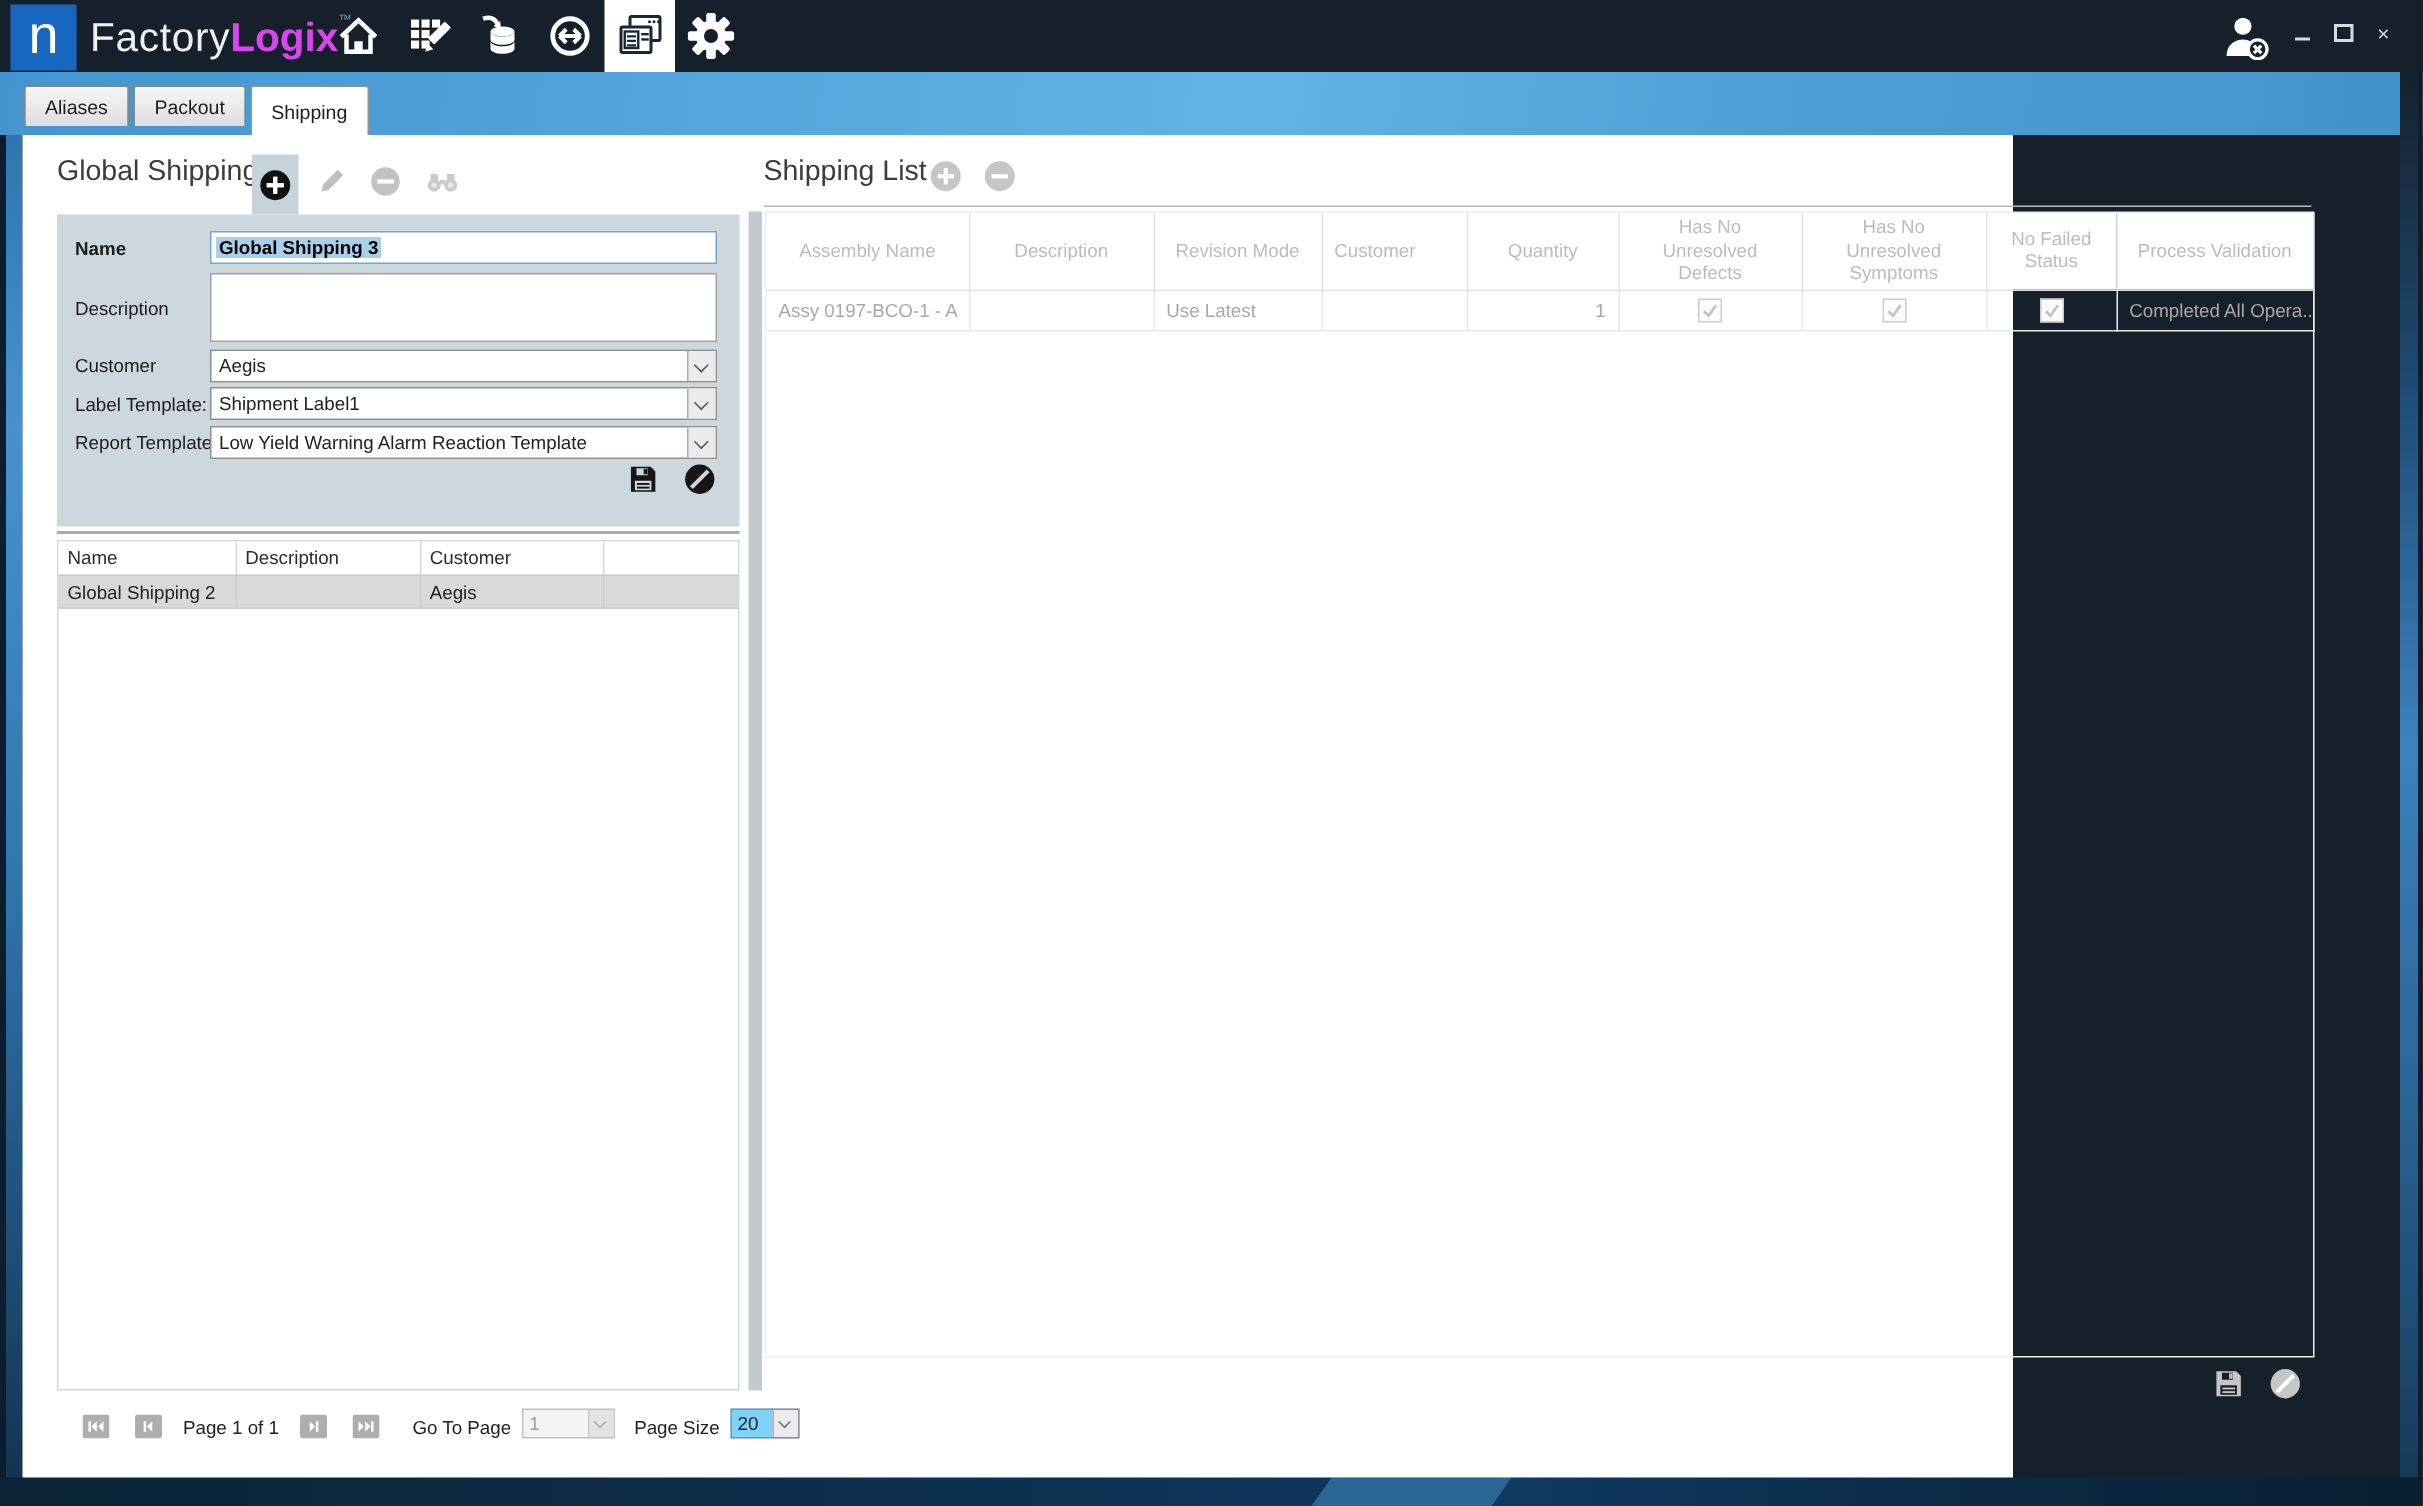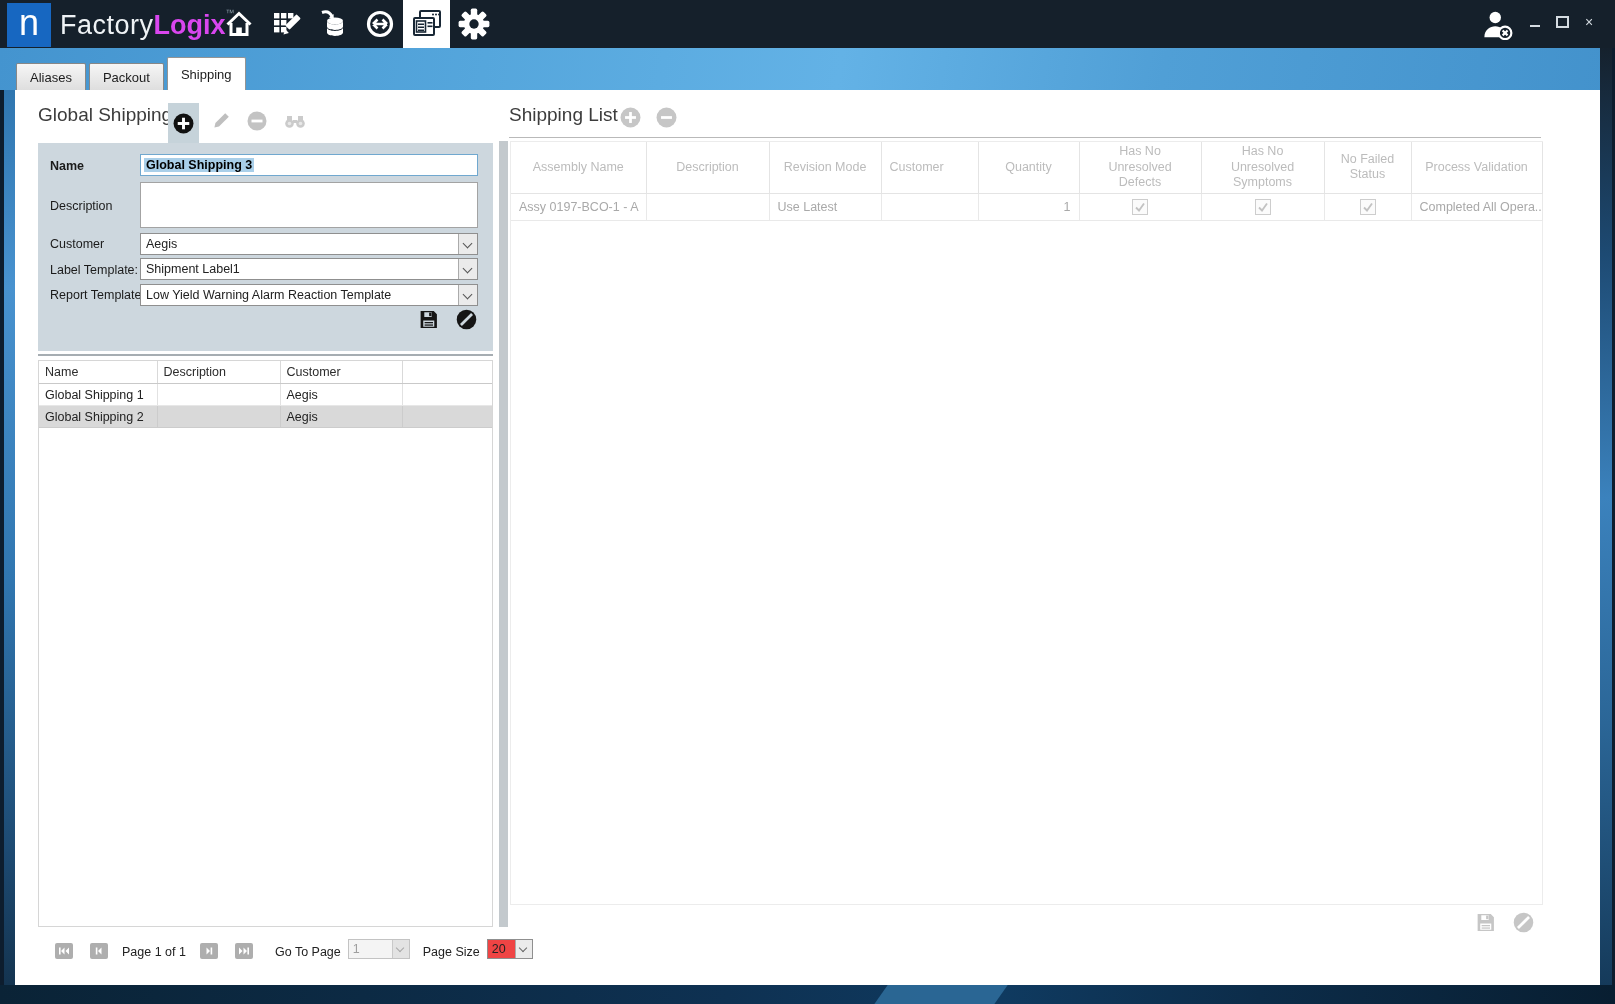--- a/index.html
+++ b/index.html
@@ -19,40 +19,40 @@
   .topicon.selected{background:#fff;}
   .userbtn{position:absolute;right:100px;top:10px;width:34px;height:30px;cursor:pointer;}
   .winbtns{position:absolute;right:18px;top:14px;display:flex;gap:11px;align-items:center;color:#d4dbe1;}
   .wbtn{width:16px;height:16px;display:flex;align-items:center;justify-content:center;cursor:pointer;font-size:14px;}
   .wmin{width:10px;height:0;border-bottom:2px solid #d4dbe1;margin-top:8px;}
   .wmax{width:9px;height:8px;border:2px solid #d4dbe1;}
 
   
   .tabstrip{position:absolute;left:0;top:48px;width:1615px;height:42px;
     background:linear-gradient(100deg,#4494cf 0%,#55a6dc 30%,#63b2e6 52%,#509fd6 72%,#4392cc 100%);}
-  .tabs{position:absolute;left:16px;bottom:0;display:flex;align-items:flex-end;}
+  .tabs{position:absolute;left:16px;bottom:0;display:flex;align-items:flex-start;}
   .tab{height:26px;padding:0 13px;display:flex;align-items:center;font-size:13px;color:#1c1c1c;
     background:linear-gradient(#f6f6f6,#dedede);border:1px solid #878787;border-bottom:none;
     margin-right:3px;border-radius:2px 2px 0 0;cursor:pointer;}
   .tab.active{background:#fff;height:32px;border-color:#949494;}
 
   
   .frame-left{position:absolute;left:0;top:90px;width:15px;height:895px;
     background:linear-gradient(180deg,#2f76b0 0%,#4892cf 22%,#3076b0 55%,#1d4a72 85%,#143450 100%);
     border-left:4px solid #0d1d2e;box-sizing:border-box;}
   .frame-right{position:absolute;left:1600px;top:48px;width:15px;height:937px;
     background:linear-gradient(180deg,#15212d 0%,#1d4a73 22%,#3b82bd 48%,#2b6697 72%,#153a5a 100%);
     border-right:3px solid #0d1d2e;box-sizing:border-box;}
   .frame-bottom{position:absolute;left:0;top:985px;width:1615px;height:19px;overflow:hidden;
     background:linear-gradient(90deg,#0a2336 0%,#0e3152 45%,#0f3a60 62%,#0c2c49 78%,#081e31 100%);}
   .frame-bottom .sheen{position:absolute;left:880px;top:-4px;width:120px;height:30px;
     background:#2f6f9e;transform:skewX(-35deg);opacity:.85;}
 
   
-  .content{position:absolute;left:15px;top:90px;width:1585px;height:895px;background:#fff;font-size:12.5px;color:#222;}
+  .content{position:absolute;left:15px;top:90px;width:1327px;height:895px;background:#fff;font-size:12.5px;color:#222;}
 
   .panel-title{position:absolute;font-size:19px;color:#3c3c3c;font-weight:400;white-space:nowrap;}
 
   
   .btn-plus-box{position:absolute;left:153px;top:13px;width:31px;height:40px;background:#c6d3da;
     display:flex;align-items:center;justify-content:flex-start;justify-content:center;cursor:pointer;}
   .hicon{position:absolute;top:21px;width:22px;height:22px;cursor:pointer;}
 
   
   .form{position:absolute;left:23px;top:53px;width:455px;height:208px;background:#cdd7de;}
@@ -79,21 +79,21 @@
   .ltable th:last-child{border-right:none;}
   .ltable td{height:21px;padding:0 0 0 6px;color:#222;border-right:1px solid #e2e2e2;border-bottom:1px solid #e7e7e7;}
   .ltable td:last-child{border-right:none;}
   .ltable tr.selected td{background:#d9d9d9;border-right-color:#cccccc;border-bottom-color:#cccccc;}
 
   
   .pager{position:absolute;left:40px;top:845px;height:24px;display:flex;align-items:flex-end;color:#222;}
   .pbtn{width:18px;height:16px;cursor:pointer;}
   .pgap{display:inline-block;}
   .pager .ptext{margin:0 14px;}
-  .pcombo{height:20px;background:#ef4444;border:1px solid #8f8f8f;box-sizing:border-box;display:flex;align-items:center;cursor:pointer;}
+  .pcombo{height:20px;background:#7dd3fc;border:1px solid #8f8f8f;box-sizing:border-box;display:flex;align-items:center;cursor:pointer;}
   .pcombo .cval{flex:1;padding-left:4px;}
   .pcombo .chev{width:16px;align-self:stretch;background:#ebebeb;border-left:1px solid #ababab;position:relative;}
   .pcombo .chev::after{content:"";position:absolute;left:4px;top:5px;width:5px;height:5px;
     border-right:1.5px solid #666;border-bottom:1.5px solid #666;transform:rotate(45deg);}
   .pcombo.disabled{background:#f4f4f4;border-color:#c3c3c3;color:#9f9f9f;}
   .pcombo.disabled .chev{background:#e3e3e3;border-left-color:#c9c9c9;}
   .pcombo.disabled .chev::after{border-color:#a8a8a8;}
 
   
   .vsplit{position:absolute;left:484px;top:51px;width:9px;height:786px;background:#c3c9cd;cursor:col-resize;}
@@ -316,26 +316,20 @@
           </colgroup>
         <thead>
           <tr>
             <th>Name</th>
             <th>Description</th>
             <th>Customer</th>
             <th></th>
           </tr>
         </thead>
         <tbody>
-          <tr>
-            <td>Global Shipping 1</td>
-            <td></td>
-            <td>Aegis</td>
-            <td></td>
-          </tr>
           <tr class="selected">
             <td>Global Shipping 2</td>
             <td></td>
             <td>Aegis</td>
             <td></td>
           </tr>
         </tbody>
       </table>
     </div>
 

